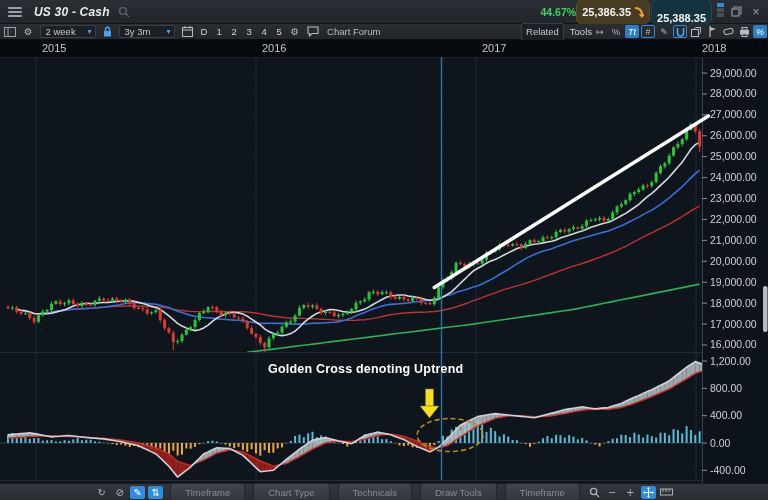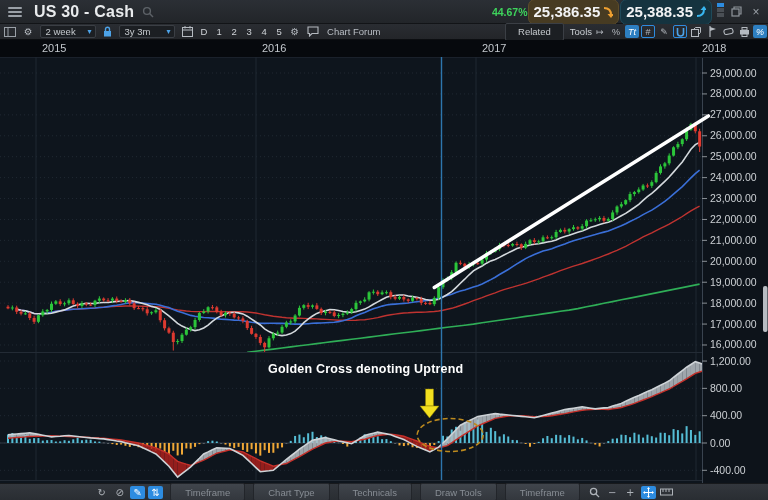--- a/index.html
+++ b/index.html
@@ -7,28 +7,28 @@
     font-family:"Liberation Sans", sans-serif; }
   .icon-glyph { font-family:"DejaVu Sans", sans-serif; }
 
   
   .titlebar { position:absolute; left:0; top:0; width:768px; height:24px;
     background:linear-gradient(#2b2f35,#222529); border-bottom:1px solid #121417;
     display:flex; align-items:center; }
   .hamburger { width:26px; height:22px; margin-left:2px; display:flex; flex-direction:column;
     justify-content:center; gap:2px; padding:0 6px; cursor:pointer; }
   .hamburger i { display:block; height:2px; background:#9aa0a7; border-radius:1px; }
-  .title { color:#e9ebed; font-size:16px; font-weight:bold; margin-left:6px; letter-spacing:.2px; }
+  .title { color:#e9ebed; font-size:12px; font-weight:bold; margin-left:6px; letter-spacing:.2px;font-style:italic; }
   .search-ic { margin-left:8px; opacity:.55; }
   .tb-spacer { flex:1; }
   .pct { color:#3ed35c; font-size:10.5px; font-weight:bold; margin-right:0; }
   .pricebox { height:20px; display:flex; align-items:center; padding:12px 5px; margin-right:1px;
-    font-size:15px; font-weight:bold; color:#f2f3f4; border-radius:7px; cursor:pointer; }
+    font-size:11px; font-weight:bold; color:#f2f3f4; border-radius:7px; cursor:pointer; }
   .sell { background:#473b22; border:1px solid #5d4c2a; }
-  .buy  { background:#15333f; border:1px solid #1f4a5a; }
+  .buy  { background:#15333f; border:1px solid #1f4a5a;flex-direction:column; }
   .pricebox svg { margin-left:3px; }
   .miniscroll { width:7px; height:18px; margin:0 4px; display:flex; flex-direction:column; gap:1px; }
   .miniscroll i { display:block; height:4px; background:#4a4f55; }
   .miniscroll i.b { background:#2d8ce0; }
   .winbtn { width:16px; height:16px; display:flex; align-items:center; justify-content:center;
     margin-right:4px; color:#8f959c; cursor:pointer; }
   .close-x { font-size:12px; color:#9aa0a7; }
 
   
   .toolbar { position:absolute; left:0; top:24px; width:768px; height:16px;
@@ -36,21 +36,21 @@
     display:flex; align-items:center; font-size:9.5px; color:#c6cace; }
   .tbtn { height:13px; display:flex; align-items:center; justify-content:center;
     padding:0 3px; margin:0 1px; color:#b9bec4; cursor:pointer; }
   .dd { height:13px; background:#1c1f23; border:1px solid #3b3f45; border-radius:2px;
     display:flex; align-items:center; padding:0 3px 0 5px; margin:0 3px; min-width:56px;
     justify-content:space-between; cursor:pointer; }
   .dd .caret { color:#4da3e8; font-size:8px; margin-left:6px; }
   .numbtn { width:13px; height:13px; display:flex; align-items:center; justify-content:center;
     color:#d0d4d8; font-size:9.5px; margin:0 1px; cursor:pointer; border-radius:2px; }
   .related { height:18px; background:#1c1f23; border:1px solid #3b3f45; border-radius:2px;
-    padding:0 12px; display:flex; align-items:center; margin-right:6px; cursor:pointer; }
+    padding:0 4px; display:flex; align-items:center; margin-right:6px; cursor:pointer; }
   .tools-label { color:#cdd1d5; }
   .toolic { width:14px; height:13px; display:flex; align-items:center; justify-content:center;
     margin:0 1px; color:#b5bac0; font-size:9px; cursor:pointer; border-radius:2px; border:1px solid transparent; }
   .toolic.on { background:#2d7fc1; color:#fff;font-style:italic; }
   .toolic.frame { border:1px solid #2d8ce0; }
 
   
   .chart-wrap { position:absolute; left:0; top:40px; width:768px; height:443px; background:#0e151d; }
   #chart { position:absolute; left:0; top:0; }
   .annot { position:absolute; left:268px; top:322px; width:320px; text-align:left;

